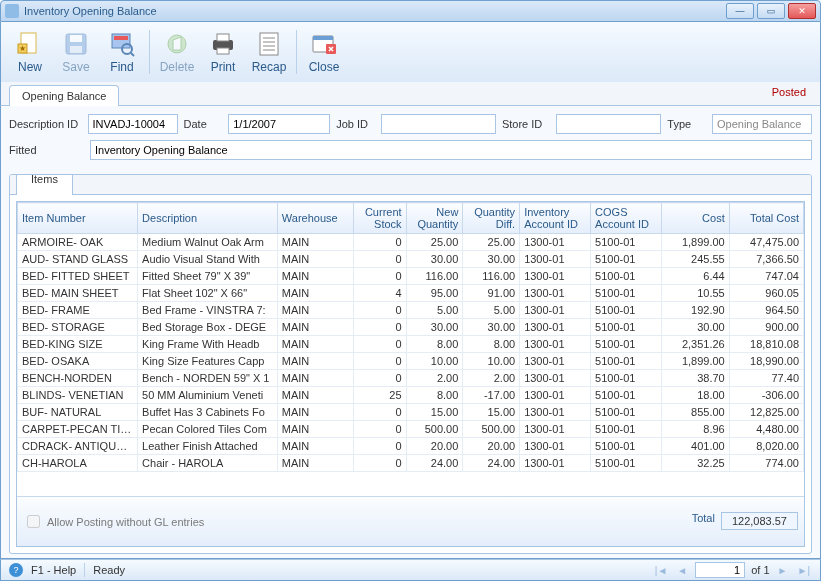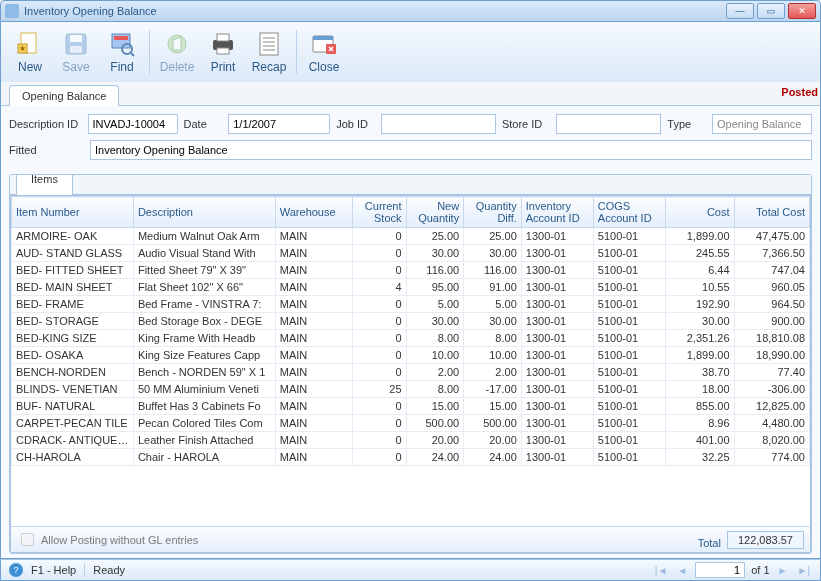--- a/index.html
+++ b/index.html
@@ -17,43 +17,43 @@
   
   .toolbar { height:60px; background:linear-gradient(#f5faff,#dce9f8); border-left:1px solid #6f9fcf; border-right:1px solid #6f9fcf; padding:4px 8px; display:flex; align-items:center; gap:4px;}
   .tool-btn { width:42px; height:50px; display:flex; flex-direction:column; align-items:center; justify-content:center; border:1px solid transparent; border-radius:3px; }
   .tool-btn .ticon { width:28px; height:28px; display:flex; align-items:center; justify-content:center; }
   .tool-btn .tlabel { font-size:12px; margin-top:2px; color:#2a5a8a;}
   .tool-sep { width:1px; height:44px; background:#b9d1ea; margin:0 2px;}
 
   
   .tabstrip { height:24px; border-left:1px solid #6f9fcf; border-right:1px solid #6f9fcf; border-bottom:1px solid #a9c5e4; background:#f2f6fb; display:flex; align-items:flex-end; position:relative; padding-left:8px;}
   .tab { padding:4px 12px; border:1px solid #a9c5e4; border-bottom:none; border-radius:4px 4px 0 0; background:#fff; font-size:11px; color:#333; position:relative; top:1px;}
-  .posted { position:absolute; right:2px; top:4px; color:#b00000; font-weight:bold;text-align:right; }
+  .posted { position:absolute; right:14px; top:4px; color:#b00000; font-weight:normal;text-align:right; }
 
   
   .content { border:1px solid #6f9fcf; border-top:none; height:calc(581px - 22px - 60px - 24px - 22px); padding:8px 8px 4px 8px; background:#f6faff; display:flex; flex-direction:column;}
   .form-row { display:flex; align-items:center; gap:6px; margin-bottom:6px; }
   .form-row label { width:75px; color:#333; }
   .form-row label.short { width:40px; }
   .form-row input { border:1px solid #a9c5e4; height:20px; padding:2px 4px; font-size:11px; background:#fff;}
   .notes-input { flex:1; }
 
   
   .items-wrap { flex:1; display:flex; flex-direction:column; border:1px solid #a9c5e4; background:#fff; margin-top:8px; border-radius:3px; overflow:hidden;}
   .items-tabstrip { height:20px; background:#f2f6fb; border-bottom:1px solid #a9c5e4; display:flex; align-items:flex-end; padding-left:6px;}
   .items-tab { padding:10px 14px; border:1px solid #a9c5e4; border-bottom:none; border-radius:3px 3px 0 0; background:#fff; font-size:11px; position:relative; top:1px;}
 
-  .grid-wrap { flex:1; overflow:hidden; border:1px solid #a9c5e4; display:flex; flex-direction:column; }
+  .grid-wrap { flex:1; overflow:hidden; margin:6px; border:1px solid #a9c5e4; display:flex; flex-direction:column; }
   .grid-scroll { flex:1; overflow-y:auto; }
   table.grid { width:100%; border-collapse:collapse; table-layout:fixed; font-size:11px;}
   table.grid thead th { background:linear-gradient(#fbfdff,#e4eefb); border:1px solid #c9d9ed; padding:3px 4px; font-weight:400; color:#2a5a8a; text-align:right; height:28px; position:sticky; top:0;}
   table.grid thead th.left { text-align:left; }
   table.grid tbody td { border:1px solid #e4ecf6; padding:2px 4px; white-space:nowrap; overflow:hidden; text-overflow:ellipsis; text-align:right;}
   table.grid tbody td.left { text-align:left; }
-  .grid-footer { border-top:1px solid #c9d9ed; background:linear-gradient(#fbfdff,#e4eefb); padding:3px 6px; display:flex; align-items:flex-end; }
+  .grid-footer { border-top:1px solid #c9d9ed; background:linear-gradient(#fbfdff,#e4eefb); padding:15px 6px; display:flex; align-items:flex-start; }
   .grid-footer .chk { display:flex; align-items:center; gap:4px; color:#7a7a7a; flex:1; }
   .grid-footer .tot-label { color:#2a5a8a; margin-right:6px;}
   .grid-footer .tot-val { border:1px solid #a9c5e4; background:#eff6ff; padding:2px 10px;}
 
   
   .status-bar { height:22px; border:1px solid #6f9fcf; border-top:1px solid #a9c5e4; background:linear-gradient(#f5faff,#dce9f8); display:flex; align-items:center; padding:0 8px; gap:8px; }
   .status-bar .help-icon { width:14px; height:14px; border-radius:50%; background:#3d8fd6; color:#fff; display:flex; align-items:center; justify-content:center; font-size:9px;}
   .status-bar .sep { width:1px; height:14px; background:#b9d1ea; }
   .status-bar .spacer { flex:1; }
   .status-bar .nav { display:flex; align-items:center; gap:6px; }

